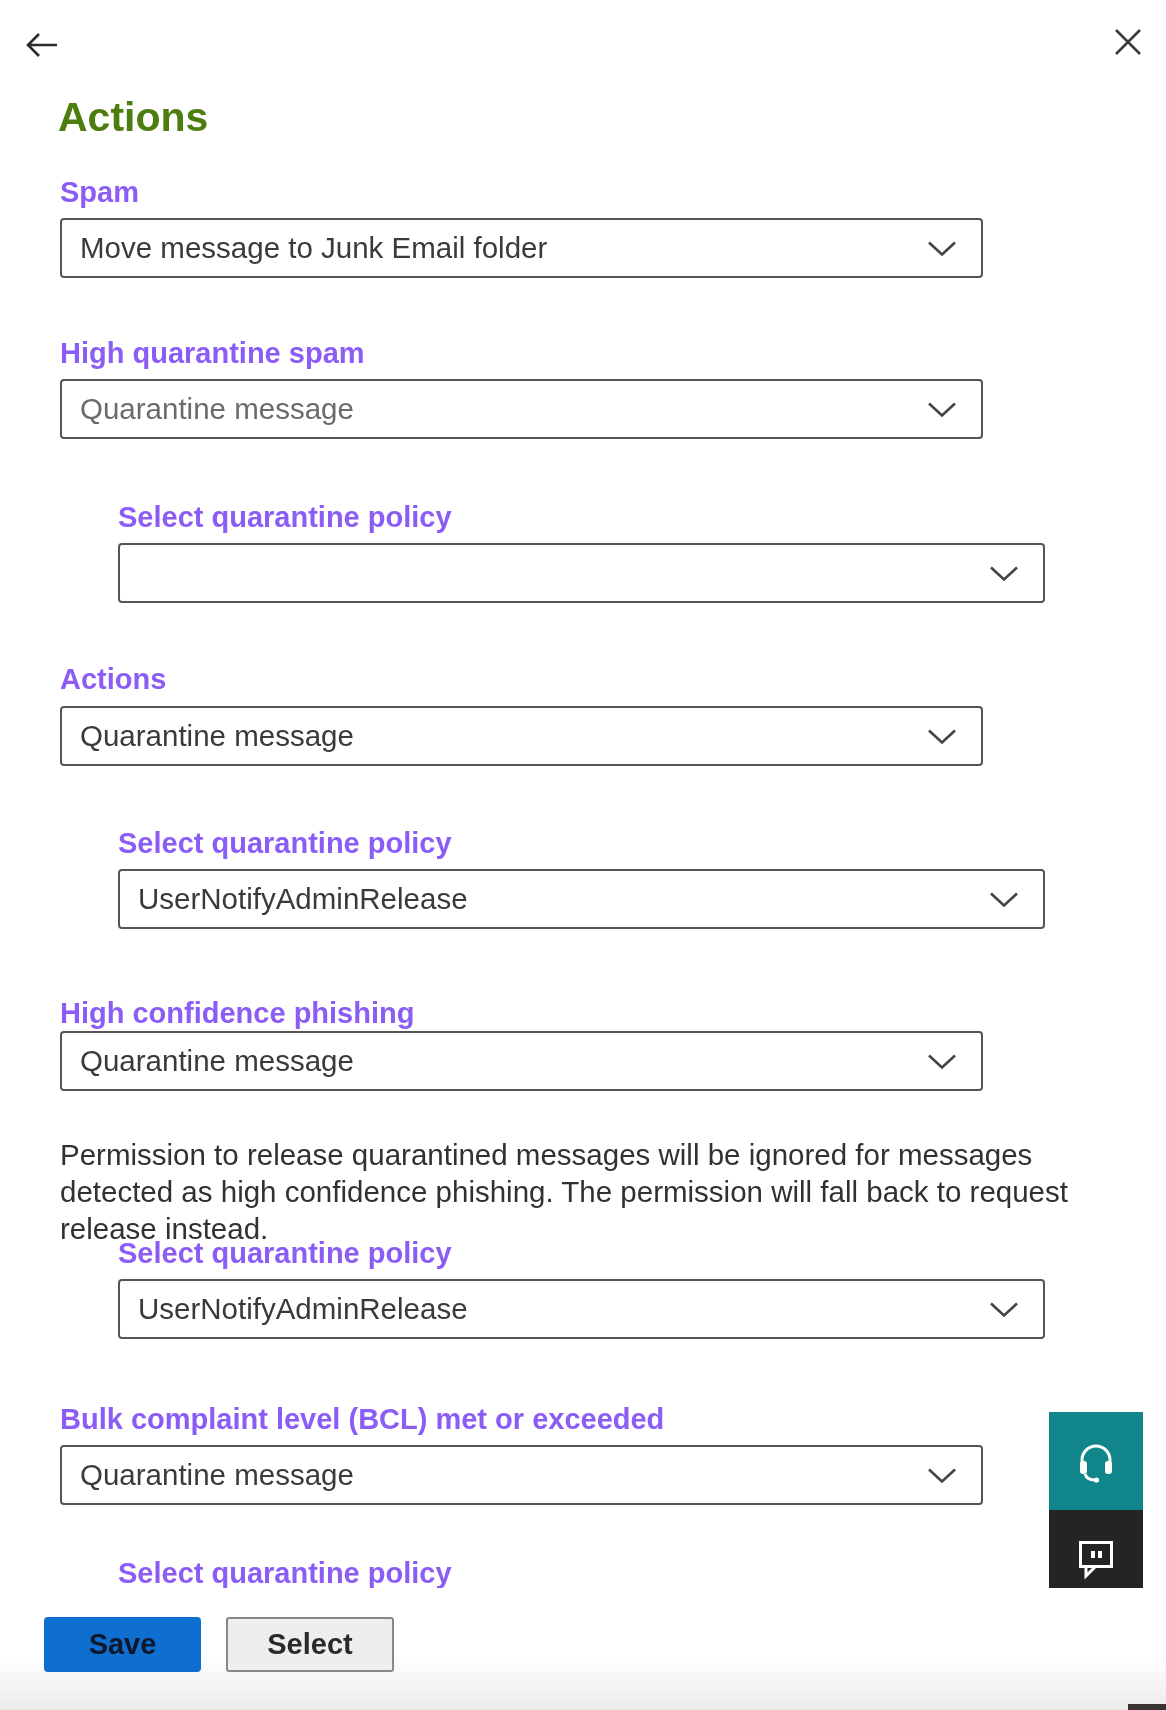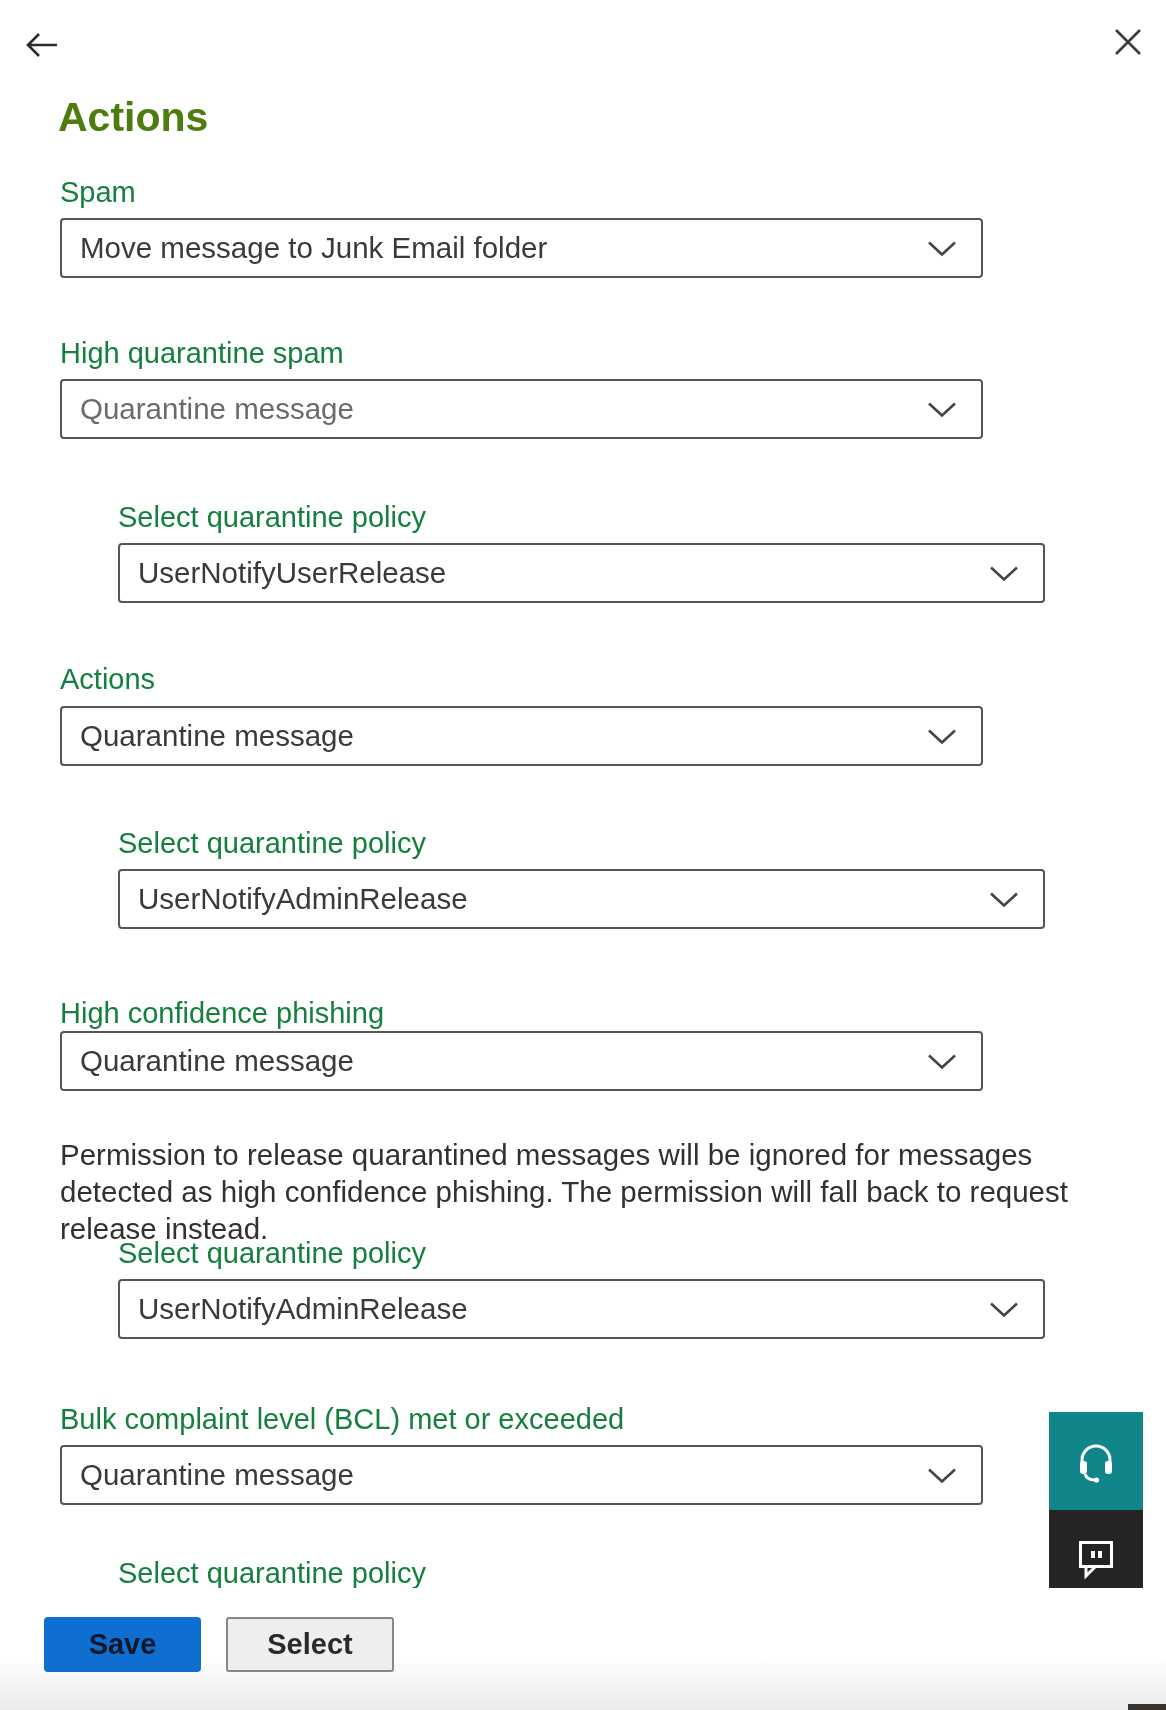--- a/index.html
+++ b/index.html
@@ -12,21 +12,21 @@
   
   .icon-btn{position:absolute;background:none;border:none;padding:0;cursor:pointer;line-height:0;}
   
   .page-title{
     position:absolute;left:58px;top:94px;
     font-size:41px;font-weight:700;color:#4d7c0f;letter-spacing:0;
   }
   
   .field-label{
     position:absolute;left:60px;
-    font-size:29px;font-weight:400;color:#15803d;line-height:34px;
+    font-size:29px;font-weight:700;color:#8b5cf6;line-height:34px;
   }
   .indent .field-label, .field-label.indent{left:118px;}
   
   .dropdown{
     position:absolute;left:60px;width:923px;height:60px;
     border:2px solid var(--border-gray,#575553);border-radius:4px;
     background:#fff;box-sizing:border-box;
     display:flex;align-items:center;cursor:pointer;
   }
   .dropdown.indent{left:118px;width:927px;}
@@ -108,21 +108,20 @@
   <span class="dd-value muted">Quarantine message</span>
   <span class="chev">
     <svg width="30" height="17" viewBox="0 0 30 17">
         <polyline points="2,2 15,14 28,2" fill="none" stroke="#454442" stroke-width="2.6"></polyline>
       </svg>
   </span>
 </div>
 
 <div class="field-label indent" style="top:500px;">Select quarantine policy</div>
 <div class="dropdown indent" style="top:543px;">
-  <span class="dd-value">UserNotifyUserRelease</span>
   <span class="chev">
     <svg width="30" height="17" viewBox="0 0 30 17">
         <polyline points="2,2 15,14 28,2" fill="none" stroke="#454442" stroke-width="2.6"></polyline>
       </svg>
   </span>
 </div>
 
 <div class="field-label" style="top:662px;">Actions</div>
 <div class="dropdown" style="top:706px;">
   <span class="dd-value">Quarantine message</span>

